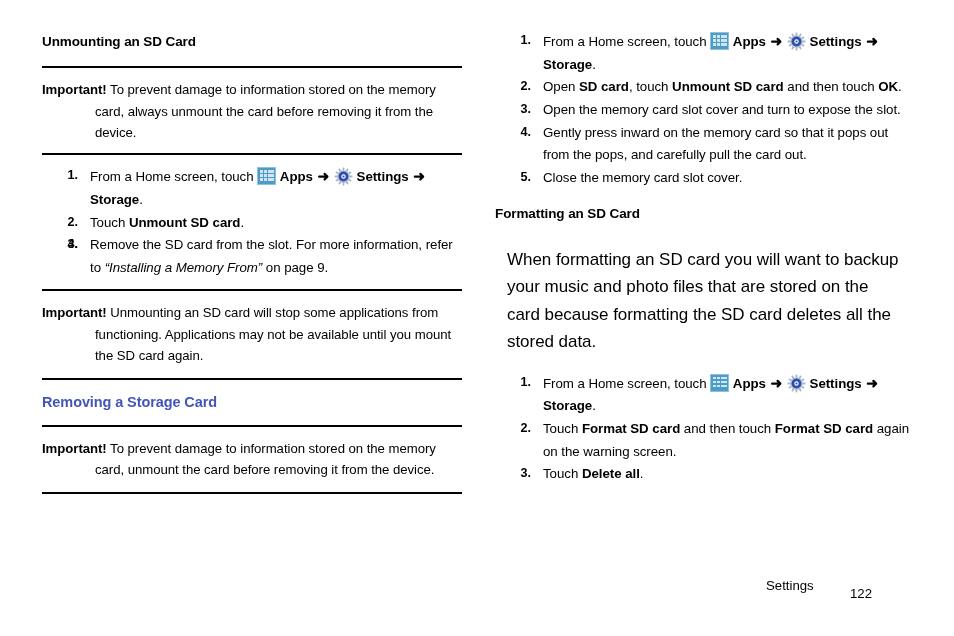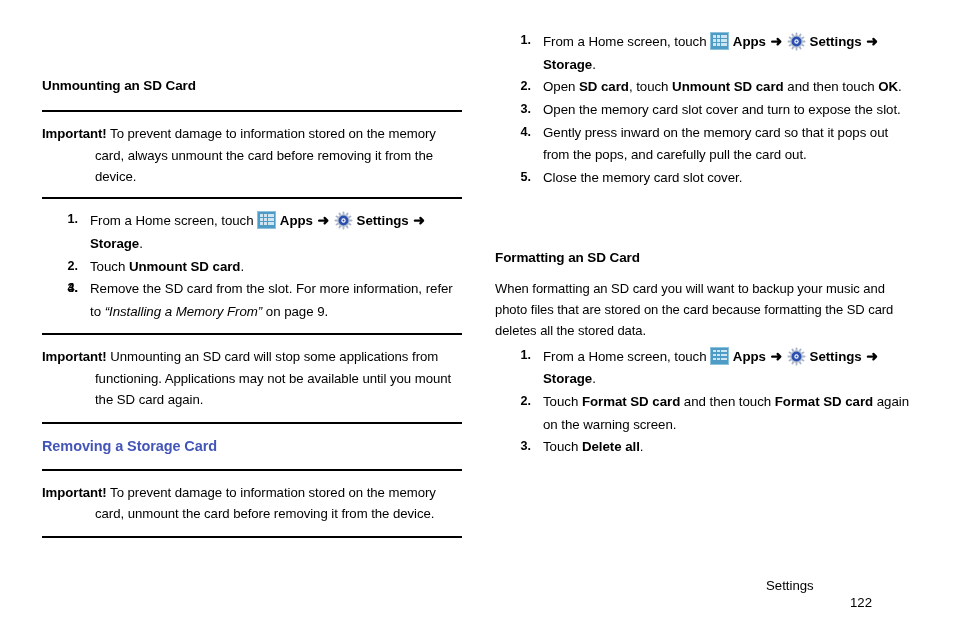--- a/index.html
+++ b/index.html
@@ -36,40 +36,40 @@
   }
 
   
   h2.head {
     font-size: 13.5px;
     font-weight: bold;
     letter-spacing: -0.1px;
     margin: 0;
     line-height: 1.2;
   }
-  h2.head.black { color: #000000; margin-top: 44px; }
+  h2.head.black { color: #000000; }
   h2.head.blue  { color: #4455b8; font-size: 14.5px; }
 
   
   .important {
     font-size: 13.2px;
     line-height: 1.62;
     padding-left: 53px;
     text-indent: -53px;
     letter-spacing: -0.05px;
   }
   .important .lbl {
     font-weight: bold;
   }
 
   
   p.body {
-    font-size: 13px;
+    font-size: 17px;
     line-height: 1.62;
-    margin: 0;
+    margin: 12px;
     letter-spacing: -0.05px;
   }
 
   
   ol.steps {
     margin: 0;
     padding: 0;
     list-style: none;
   }
   ol.steps > li {
@@ -131,21 +131,21 @@
     font-size: 13.2px;
   }
   .footer .ftxt {
     position: absolute;
     left: 766px;
     top: 0;
   }
   .footer .fnum {
     position: absolute;
     left: 850px;
-    top: 17px;
+    top: 8px;
   }
 </style>
 </head>
 <body>
 
 <div class="page">
 
   <div class="col col-left">
 
     <div style="height:34px"></div>

